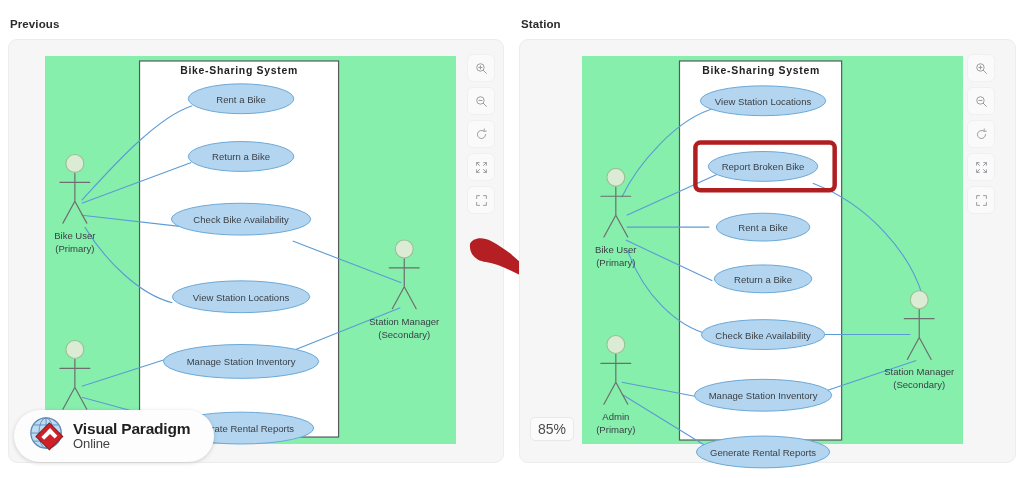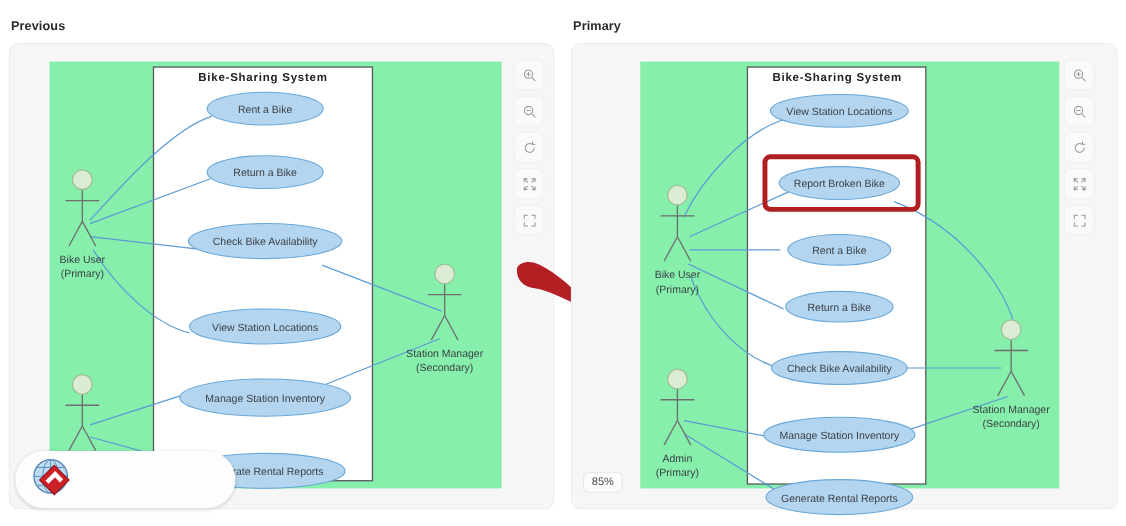--- a/index.html
+++ b/index.html
@@ -106,24 +106,23 @@
   #red-arrow { position: absolute; left: 466px; top: 228px; width: 104px; height: 84px; }
 
   .zoom-badge {
     position: absolute;
     left: 530px; top: 417px;
     min-width: 32px;
     padding: 3px 7px;
     background: #fbfbfc;
     border: 1px solid #e8e8ea;
     border-radius: 5px;
-    font-size: 10px;
+    font-size: 14px;
     color: #4d4d4f;
     text-align: center;
-    margin-top: 12px;
   }
 
   #watermark {
     position: absolute;
     left: 14px; top: 410px;
     width: 200px; height: 52px;
     background: #fdfdfd;
     border-radius: 26px;
     box-shadow: 0 1px 4px rgba(0,0,0,0.16);
     display: flex; align-items: center; gap: 7px;
@@ -261,21 +260,21 @@
     </div>
   </div>
 
   <div id="red-arrow">
     <svg width="104" height="84" viewBox="0 0 104 84">
       <path fill="#b41f24" d="M4,16 C6,10 16,8 25,13 C42,22 52,32 60,40 L60,18 L99,45 L60,74 L60,50
                C48,44 33,36 20,34 C10,33 3,26 4,16 Z"></path>
     </svg>
   </div>
 
-  <div class="panel-label" style="left:521px; top:18px;">Primary</div>
+  <div class="panel-label" style="left:521px; top:18px;">Station</div>
 
   <div class="panel" id="panel-curr">
     <div class="canvas" id="canvas-curr">
       <div class="diagram">
         <svg viewBox="0 0 383 390" preserveAspectRatio="none">
 
           <rect class="sysbox" x="98" y="5" width="163" height="381"></rect>
           <text class="sys-title" x="180" y="18">Bike-Sharing System</text>
 
           <path class="assoc" d="M 40,142 C 55,110 95,62 135,52"></path>
@@ -413,15 +412,19 @@
           <line x1="19" y1="3" x2="19" y2="35"></line>
         </g>
         <path d="M22 9 L36 23 L23 36 L9 22 Z" fill="#ffffff" opacity="0"></path>
         <g transform="translate(22.5,22.5) rotate(45)">
           <rect x="-10" y="-10" width="20" height="20" fill="#ce2027" stroke="#8d1318" stroke-width="1"></rect>
           <rect x="-5.5" y="-6.5" width="11" height="4.2" fill="#ffffff"></rect>
           <rect x="-5.5" y="-6.5" width="4.2" height="13" fill="#ffffff"></rect>
         </g>
       </svg>
     </span>
+    <span id="wm-text">
+      <div id="wm-line1">Visual Paradigm</div>
+      <div id="wm-line2">Online</div>
+    </span>
   </div>
 
 </div>
 
 </body></html>

